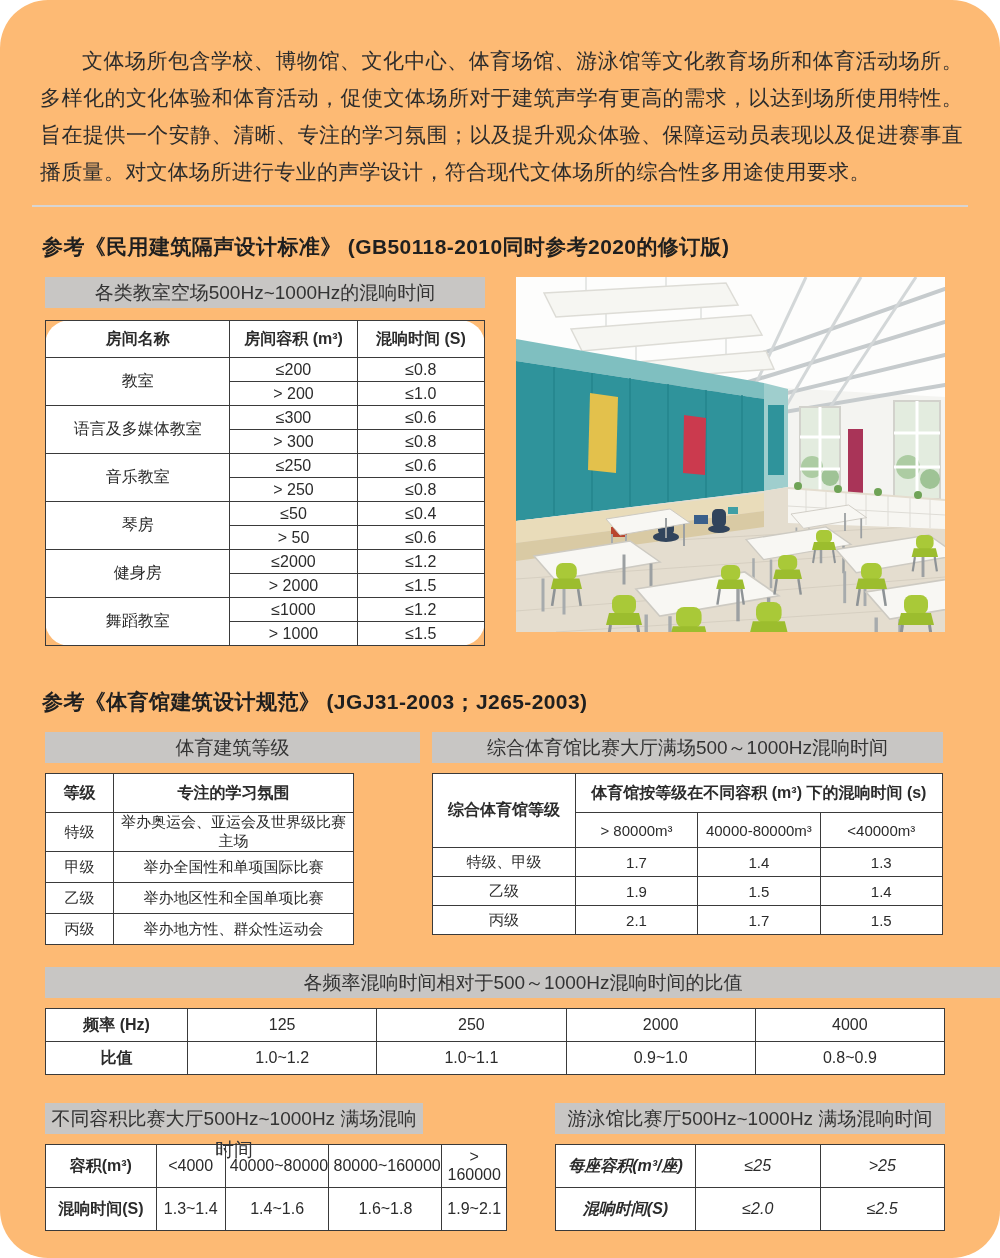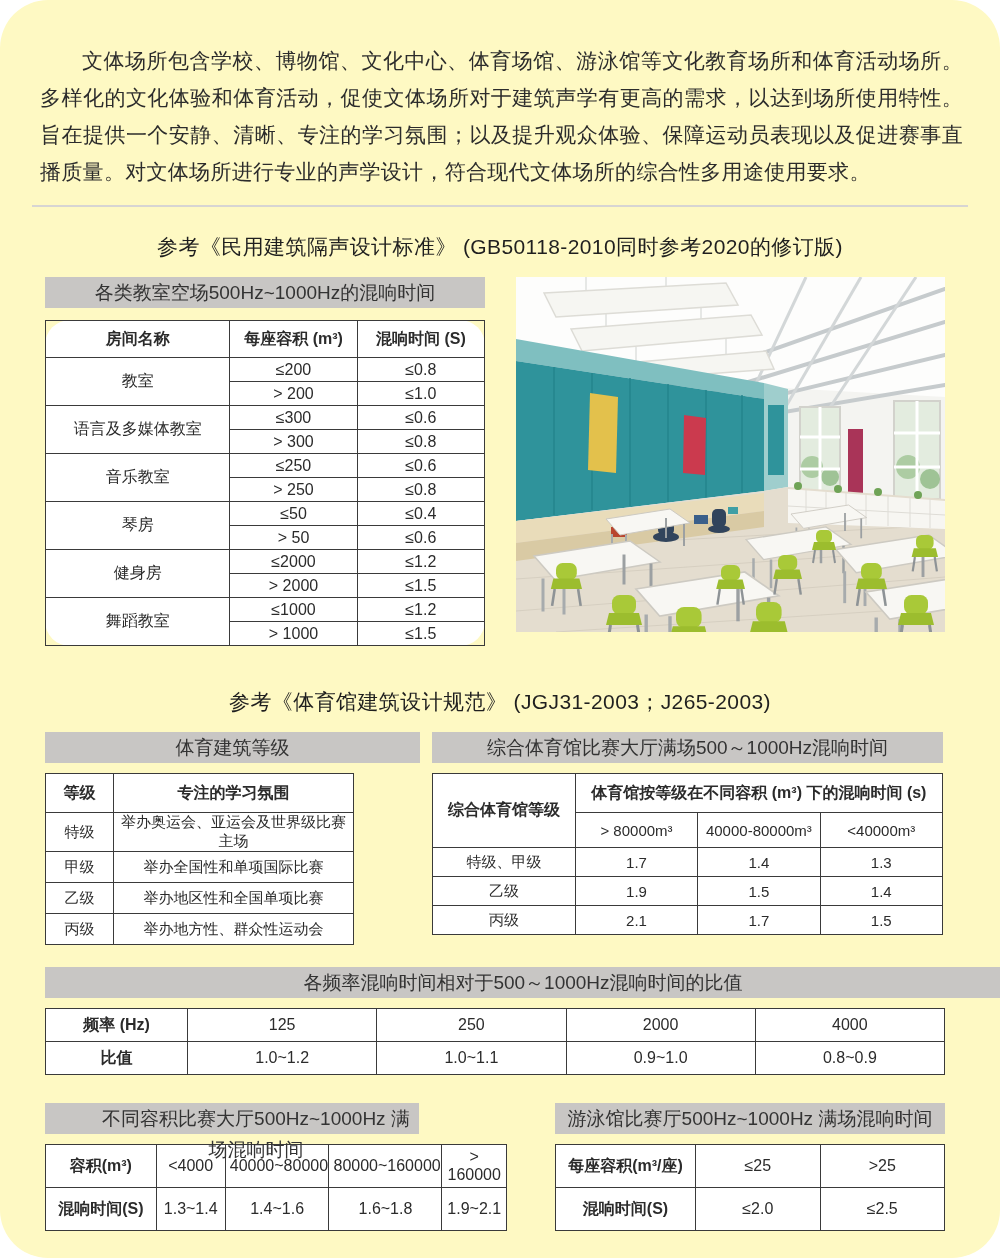--- a/index.html
+++ b/index.html
@@ -1,30 +1,30 @@
 <!DOCTYPE html>
 <html><head>
 <meta charset="utf-8">
 <style>
   html,body { margin:0; padding:0; background:#ffffff; }
   .page {
     width:1000px; height:1258px; margin:0 auto;
-    background:#fef9c3; border-radius:48px; overflow:hidden;
+    background:#fdba74; border-radius:48px; overflow:hidden;
     font-family:"Liberation Sans","DejaVu Sans",sans-serif;
     color:#2b2b2b; position:relative; box-sizing:border-box;
   }
   .intro {
     margin:0; padding:42px 37px 0 40px;
     font-size:21px; line-height:37px; text-align:justify;
     text-indent:2em; color:#2c2c2c; letter-spacing:0.3px;
   }
   .divider { border:none; border-top:2px solid #d7d5d3; margin:15px 32px 0; }
   .heading {
-    font-size:21px; font-weight:normal; color:#1f1f1f;
-    margin:26px 42px 16px 42px; letter-spacing:0.4px;text-align:center;
+    font-size:21px; font-weight:bold; color:#1f1f1f;
+    margin:26px 42px 16px 42px; letter-spacing:0.4px;
   }
   .heading.h2 { margin-top:42px; }
   .titlebar {
     background:#c8c6c4; height:31px; line-height:31px;
     text-align:center; font-size:19px; color:#333333;
   }
   table { border-collapse:collapse; background:#ffffff; table-layout:fixed; }
   th, td { border:1.5px solid #3a3a3a; text-align:center; padding:0 4px; overflow:hidden; }
   th { font-weight:bold; }
 
@@ -43,26 +43,26 @@
   .t3 { width:511px; margin-top:10px; font-size:15px; }
   .t3 th.big { height:38px; font-size:16px; }
   .t3 th.sub { height:34px; font-weight:normal; font-size:15px; }
   .t3 td { height:28px; }
 
   .section3 { margin:22px 45px 0; }
   .t4 { width:900px; margin-top:10px; font-size:16px; }
   .t4 th, .t4 td { height:32px; }
 
   .section4 { display:flex; gap:48px; margin:28px 45px 0; }
-  .s4-left .titlebar { width:326px;padding-left:48px; }
+  .s4-left .titlebar { width:378px; }
   .t5 { width:462px; margin-top:10px; font-size:16px; }
   .t5 th, .t5 td { height:42px; }
   .s4-right .titlebar { width:390px; }
   .t6 { width:390px; margin-top:10px; font-size:16px; }
-  .t6 th, .t6 td { height:42px; }
+  .t6 th, .t6 td { height:42px;font-style:italic; }
 
   .photo { width:429px; height:355px; margin-top:0; }
 </style>
 </head>
 <body>
 
 <div class="page">
 
   <p class="intro">文体场所包含学校、博物馆、文化中心、体育场馆、游泳馆等文化教育场所和体育活动场所。多样化的文化体验和体育活动，促使文体场所对于建筑声学有更高的需求，以达到场所使用特性。旨在提供一个安静、清晰、专注的学习氛围；以及提升观众体验、保障运动员表现以及促进赛事直播质量。对文体场所进行专业的声学设计，符合现代文体场所的综合性多用途使用要求。</p>
   <hr class="divider">
@@ -74,21 +74,21 @@
       <div class="titlebar">各类教室空场500Hz~1000Hz的混响时间</div>
       <table class="t1">
         <colgroup>
             <col style="width:42%">
             <col style="width:29%">
             <col style="width:29%">
           </colgroup>
         <thead>
           <tr>
             <th>房间名称</th>
-            <th>每座容积 (m³)</th>
+            <th>房间容积 (m³)</th>
             <th>混响时间 (S)</th>
           </tr>
         </thead>
         <tbody>
           <tr>
             <td rowspan="2">教室</td>
             <td>≤200</td>
             <td>≤0.8</td>
           </tr>
           <tr>

